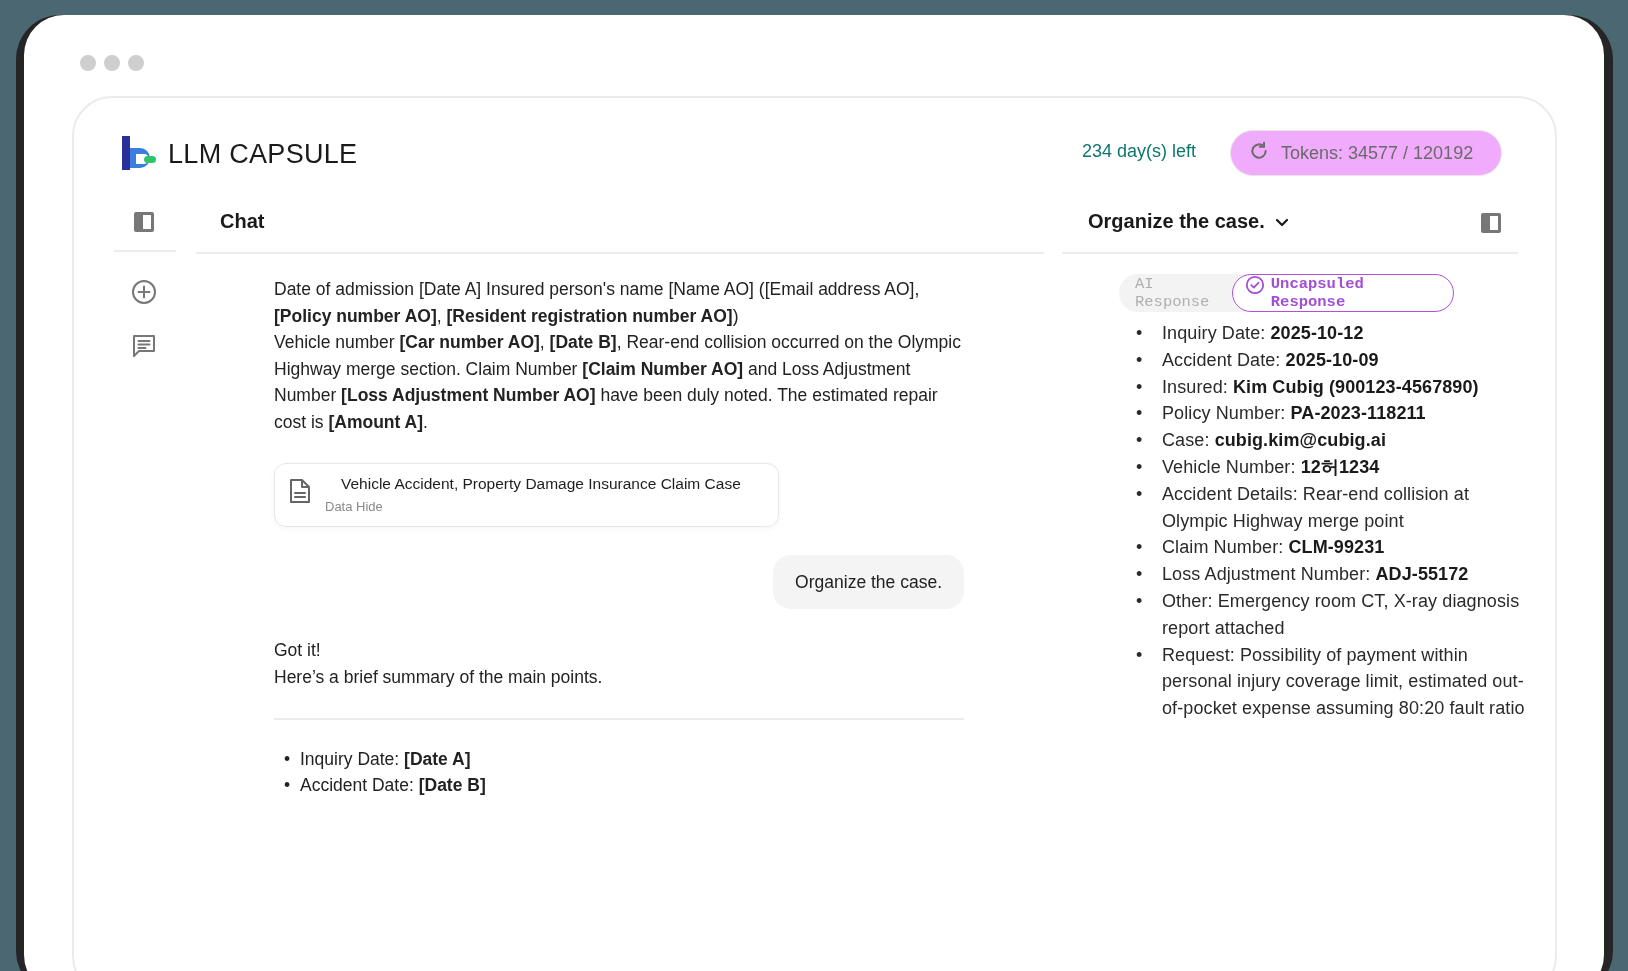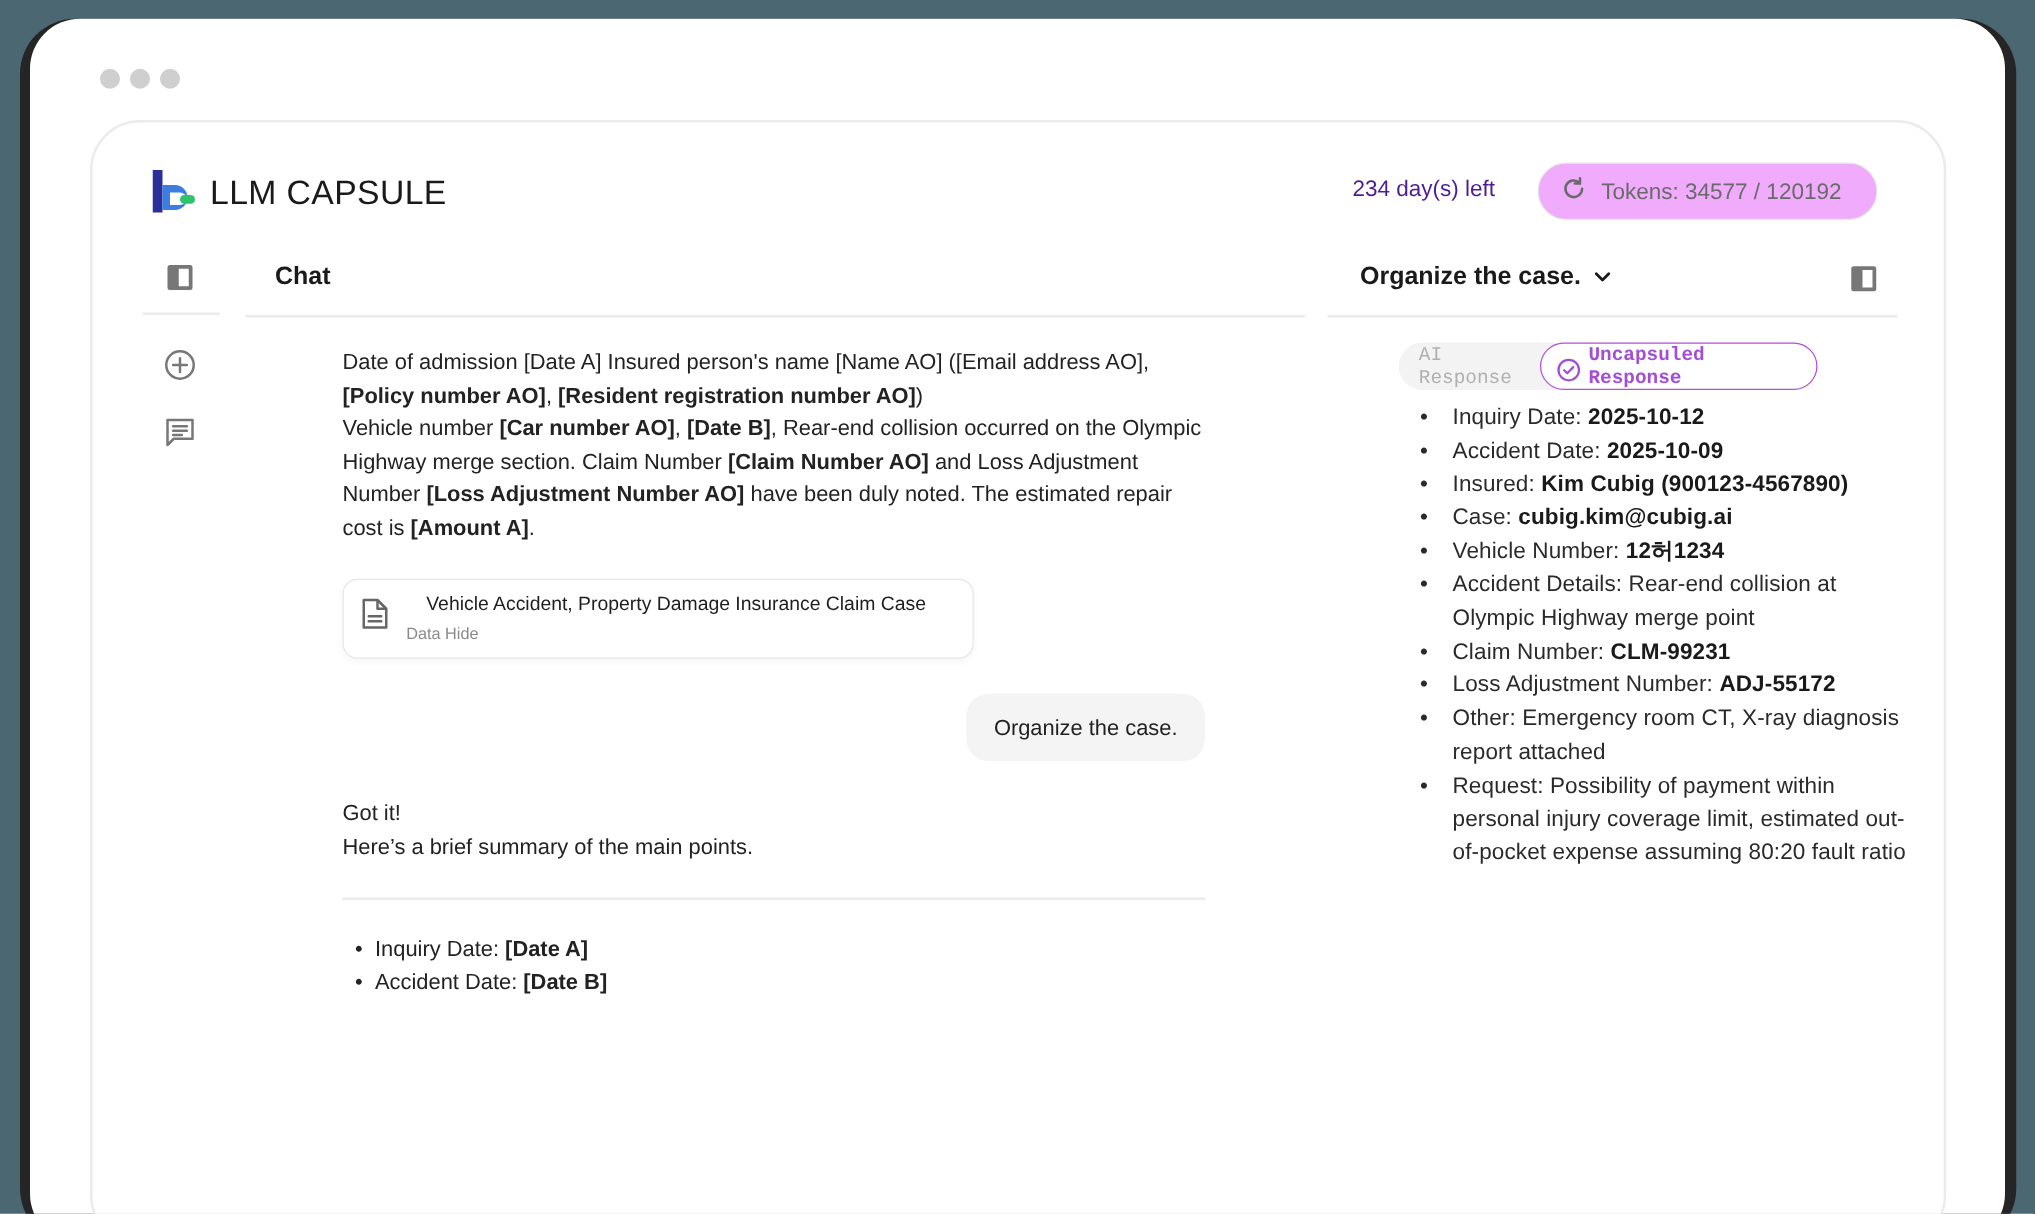--- a/index.html
+++ b/index.html
@@ -24,21 +24,21 @@
   .app {
     position: absolute; left: 72px; top: 96px; width: 1485px; height: 900px;
     border: 2px solid #ebebeb; border-radius: 40px; background: #fff;
   }
   .logo { position: absolute; left: 48px; top: 36px; display: flex; align-items: center; height: 40px; }
   .logo-mark { width: 36px; height: 36px; position: relative; margin-right: 10px; }
   .logo-text { font-size: 27px; letter-spacing: 0.3px; color: #1a1a1a; }
   .logo-text b { font-weight: 400; }
   .logo-text span { font-weight: 400; }
 
-  .days-left { position: absolute; left: 1008px; top: 43px; font-size: 18px; color: #4c1d95; }
+  .days-left { position: absolute; left: 1008px; top: 43px; font-size: 18px; color: #0f766e; }
   .token-pill {
     position: absolute; left: 1156px; top: 32px; height: 46px; width: 272px;
     border: 1.5px solid #e6e6e6; border-radius: 23px; background: #f0abfc;
     display: flex; align-items: center; padding-left: 18px; gap: 12px;
     font-size: 18px; color: #6a6a6a;
   }
 
   .left-rail { position: absolute; left: 40px; top: 100px; width: 62px; height: 700px; }
   .rail-btn { position: absolute; left: 16px; width: 28px; height: 28px; display: flex; align-items: center; justify-content: center; }
   .rail-divider { position: absolute; left: 0; top: 52px; width: 62px; height: 2px; background: #ececec; }
@@ -67,21 +67,21 @@
   .right-title { position: absolute; left: 26px; top: 12px; font-size: 20px; font-weight: 700; color: #1a1a1a; display: flex; align-items: center; gap: 10px; cursor: pointer; }
   .right-panel-toggle { position: absolute; right: 12px; top: 12px; width: 30px; height: 30px; display: flex; align-items: center; justify-content: center; }
 
   .toggle-group {
     position: absolute; left: 1045px; top: 176px; height: 38px; width: 335px;
     background: #f3f3f3; border-radius: 19px; display: flex; align-items: center; font-family: Liberation Mono, monospace;
   }
   .toggle-off { padding-left: 16px; width: 116px; font-size: 15.5px; color: #b0b0b0; }
   .toggle-on {
     height: 38px; border: 1.5px solid #b44ee0; border-radius: 19px; background: #fff;
-    display: flex; align-items: flex-end; padding: 0 12px; gap: 6px; font-size: 15.5px; color: #a24fd6; font-weight: 600;
+    display: flex; align-items: flex-start; padding: 0 12px; gap: 6px; font-size: 15.5px; color: #a24fd6; font-weight: 600;
   }
 
   .right-body { position: absolute; left: 1052px; top: 222px; width: 400px; font-size: 18px; line-height: 26.8px; color: #2a2a2a; letter-spacing: 0.1px; }
   .right-body b { font-weight: 700; color: #1a1a1a; }
   .right-body ul.bullets li { padding-left: 36px; }
   .right-body ul.bullets li::before { left: 10px; }
 </style>
 </head>
 <body>
 
@@ -221,20 +221,21 @@
       </span>
       <span>Uncapsuled Response</span>
     </div>
   </div>
 
   <div class="right-body">
     <ul class="bullets">
       <li><span>Inquiry Date: </span><b>2025-10-12</b></li>
       <li><span>Accident Date: </span><b>2025-10-09</b></li>
       <li><span>Insured: </span><b>Kim Cubig (900123-4567890)</b></li>
+      <li><span>Policy Number: </span><b>PA-2023-118211</b></li>
       <li><span>Case: </span><b>cubig.kim@cubig.ai</b></li>
       <li><span>Vehicle Number: </span><b>12허1234</b></li>
       <li><span>Accident Details: Rear-end collision at Olympic Highway merge point</span></li>
       <li><span>Claim Number: </span><b>CLM-99231</b></li>
       <li><span>Loss Adjustment Number: </span><b>ADJ-55172</b></li>
       <li><span>Other: Emergency room CT, X-ray diagnosis report attached</span></li>
       <li><span>Request: Possibility of payment within personal injury coverage limit, estimated out-of-pocket expense assuming 80:20 fault ratio</span></li>
     </ul>
   </div>
 

